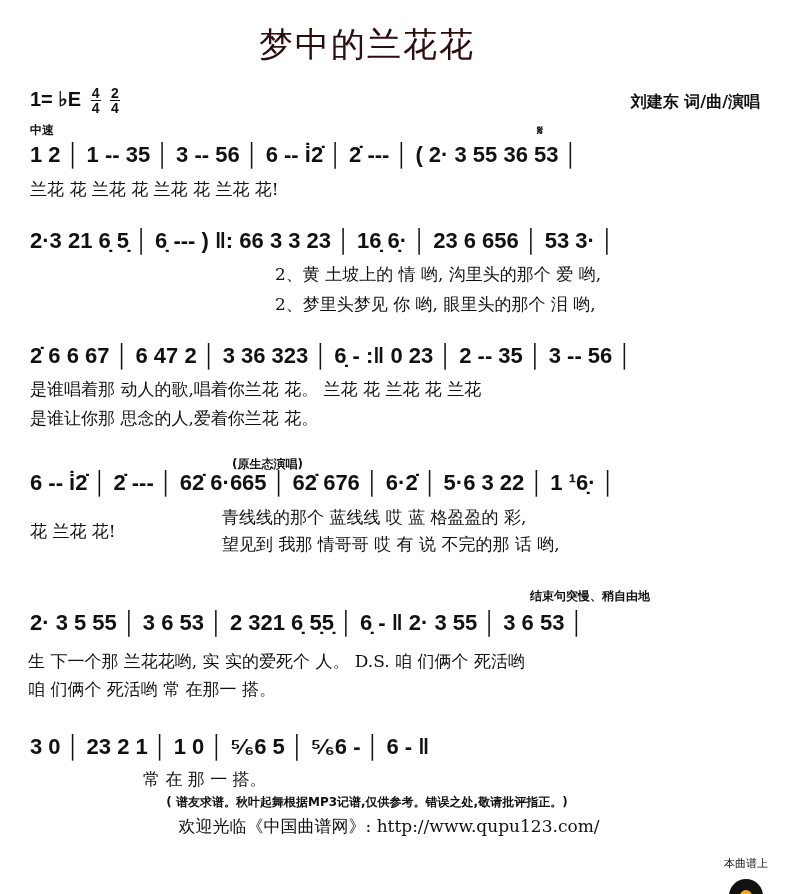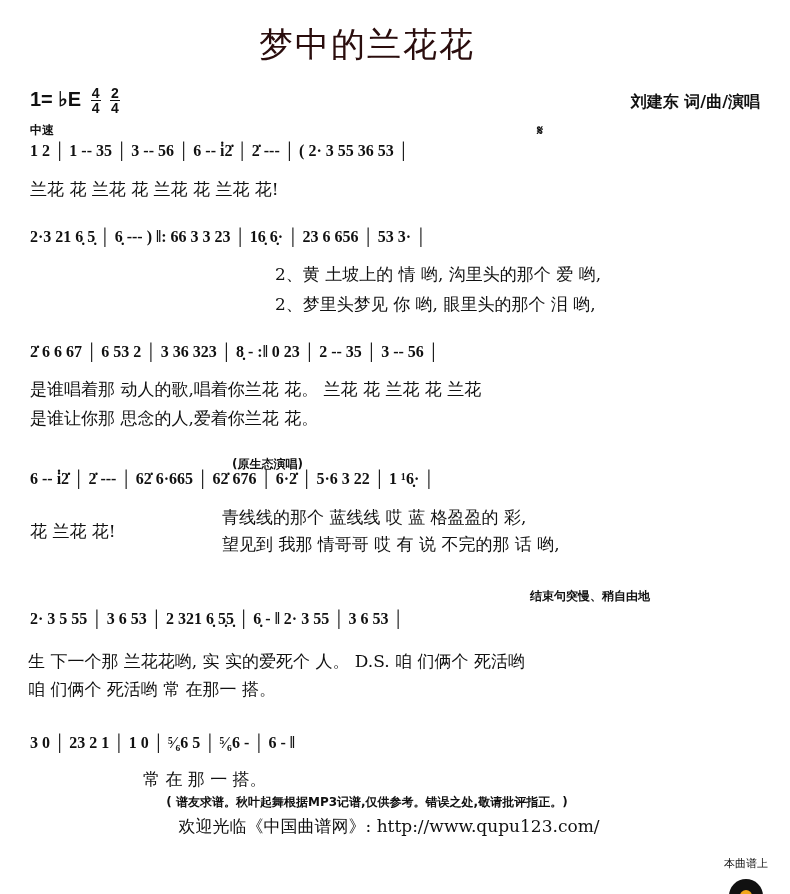--- a/index.html
+++ b/index.html
@@ -7,21 +7,21 @@
          font-family: "DejaVu Sans", sans-serif; color: #111; }
   .abs { position: absolute; white-space: nowrap; }
   .title { left: 0; width: 734px; top: 22px; text-align: center; font-size: 34px;
            color: #2a0d0d; letter-spacing: 2px; }
   .key { left: 30px; top: 86px; font-size: 20px; font-weight: bold; font-family: "Liberation Sans", sans-serif; }
   .frac { display: inline-block; vertical-align: middle; text-align: center; font-size: 14px; line-height: 14px; margin-left: 4px; }
   .frac span { display: block; }
   .frac .num { border-bottom: 1.5px solid #111; padding: 0 1px; }
   .author { right: 30px; top: 92px; font-size: 16px; font-weight: bold; font-family: "DejaVu Sans", sans-serif; }
   .tempo { left: 30px; top: 122px; font-size: 12px; font-weight: bold; }
-  .note-line { font-family: Liberation Serif, serif; font-weight: bold; font-size: 16px; }
+  .note-line { font-family: Liberation Sans, sans-serif; font-weight: bold; font-size: 22px; }
   .lyric { font-family: "DejaVu Serif", serif; font-size: 17px; }
   .small { font-size: 12px; font-weight: bold; }
   .footer1 { left: 0; width: 734px; text-align: center; top: 794px; font-size: 12px; font-weight: bold; }
   .footer2 { left: 0; width: 778px; text-align: center; top: 815px; font-size: 17px; font-family: "DejaVu Serif", serif; }
   .brand { right: 14px; top: 856px; display: flex; align-items: center; gap: 8px; flex-direction: column; }
   .brand-pre { font-size: 11px; }
   .brand-name { font-size: 20px; font-weight: bold; }
   .disc { width: 34px; height: 34px; border-radius: 50%; background: #111; position: relative; }
   .disc::after { content: ""; position: absolute; left: 11px; top: 11px; width: 12px; height: 12px; border-radius: 50%; background: #f2a71b; }
   .segno { font-size: 14px; font-weight: bold; }
@@ -40,21 +40,21 @@
 <div class="abs tempo">中速</div>
 
 <div class="abs segno" style="left:537px; top:122px;">𝄋</div>
 <div class="abs note-line" style="left:30px; top:142px;">1 2 │ 1 -- 35 │ 3 -- 56 │ 6 -- i̇2̇ │ 2̇ --- │ ( 2· 3 55 36 53 │</div>
 <div class="abs lyric" style="left:30px; top:178px;">兰花  花    兰花  花    兰花  花    兰花  花!</div>
 
 <div class="abs note-line" style="left:30px; top:228px;">2·3 21 6̣ 5̣ │ 6̣ --- ) ‖: 66 3 3 23 │ 16̣ 6̣· │ 23 6 656 │ 53 3· │</div>
 <div class="abs lyric" style="left:275px; top:263px;">2、黄   土坡上的 情  哟,   沟里头的那个  爱  哟,</div>
 <div class="abs lyric" style="left:275px; top:293px;">2、梦里头梦见   你  哟,   眼里头的那个  泪  哟,</div>
 
-<div class="abs note-line" style="left:30px; top:343px;">2̇ 6 6 67 │ 6 53 2 │ 3 36 323 │ 8̣ - :‖ 0 23 │ 2 -- 35 │ 3 -- 56 │</div>
+<div class="abs note-line" style="left:30px; top:343px;">2̇ 6 6 67 │ 6 47 2 │ 3 36 323 │ 6̣ - :‖ 0 23 │ 2 -- 35 │ 3 -- 56 │</div>
 <div class="abs lyric" style="left:30px; top:378px;">是谁唱着那  动人的歌,唱着你兰花   花。        兰花  花    兰花  花    兰花</div>
 <div class="abs lyric" style="left:30px; top:407px;">是谁让你那  思念的人,爱着你兰花   花。</div>
 
 <div class="abs small" style="left:232px; top:456px;">(原生态演唱)</div>
 <div class="abs note-line" style="left:30px; top:470px;">6 -- i̇2̇ │ 2̇ --- │ 62̇ 6·665 │ 62̇ 676 │ 6·2̇ │ 5·6 3 22 │ 1 ¹6̣· │</div>
 <div class="abs lyric" style="left:30px; top:520px;">花     兰花   花!</div>
 <div class="abs lyric" style="left:222px; top:506px;">青线线的那个  蓝线线 哎          蓝 格盈盈的  彩,</div>
 <div class="abs lyric" style="left:222px; top:533px;">望见到  我那  情哥哥 哎       有  说 不完的那  话 哟,</div>
 
 <div class="abs small" style="left:530px; top:588px;">结束句突慢、稍自由地</div>

